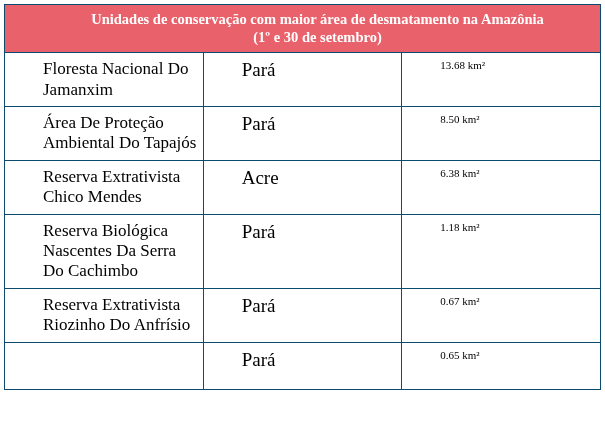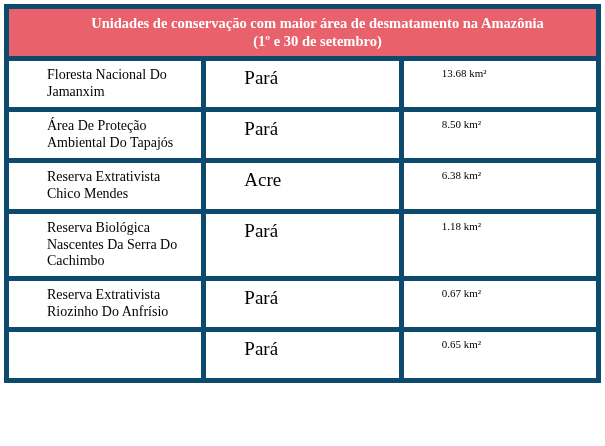--- a/index.html
+++ b/index.html
@@ -22,41 +22,41 @@
     padding: 4px 4px 4px 4px;
   }
   table.data-table {
     width: 597px;
     border-collapse: collapse;
     table-layout: fixed;
     border: 1px solid #000000;
   }
   table.data-table td,
   table.data-table th {
-    border: 5px solid #0c4a6e;
+    border: 1px solid #0c4a6e;
     vertical-align: top;
     padding-left: 38px;
   }
   .title-cell {
     background: #e8616b;
     color: #ffffff;
     text-align: center;
     font-weight: bold;
     font-size: 14.5px;
     line-height: 1.25;
     padding: 5px 8px 6px 8px;
     border: 1px solid #000000;
   }
   .title-line {
     display: block;
   }
   td.name-cell {
     width: 370px;
     padding: 6px 6px 6px 7px;
-    font-size: 14px;
+    font-size: 17px;
     line-height: 1.2;
   }
   td.state-cell {
     width: 113px;
     padding: 6px 6px 6px 7px;
     font-size: 19px;
     line-height: 1.2;
   }
   td.area-cell {
     width: 112px;

